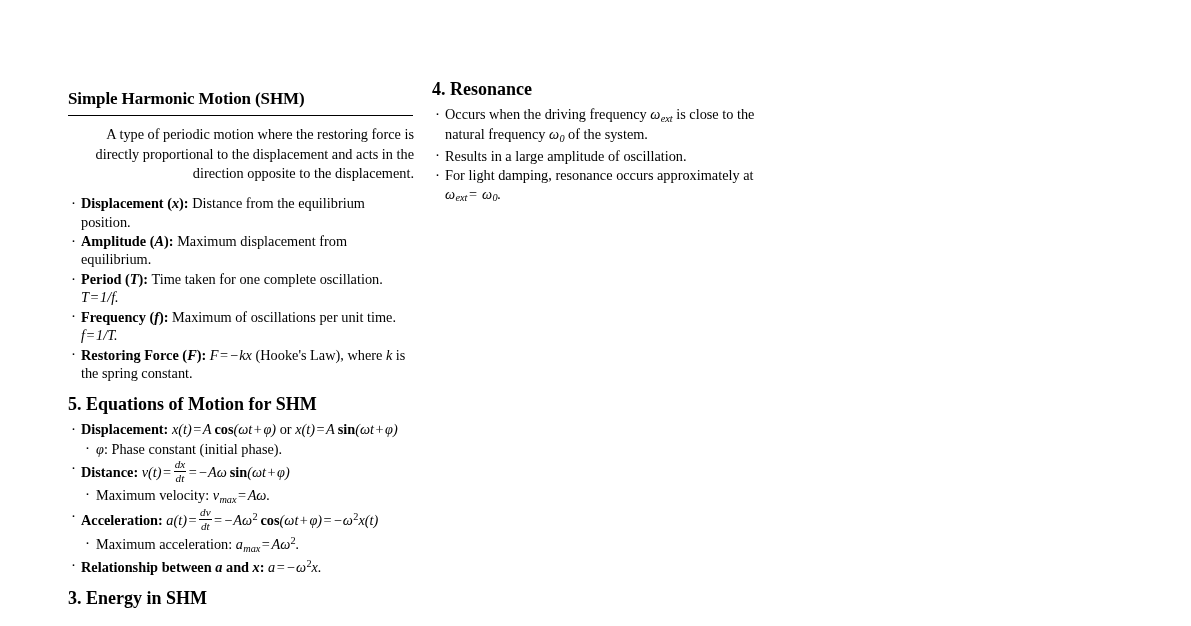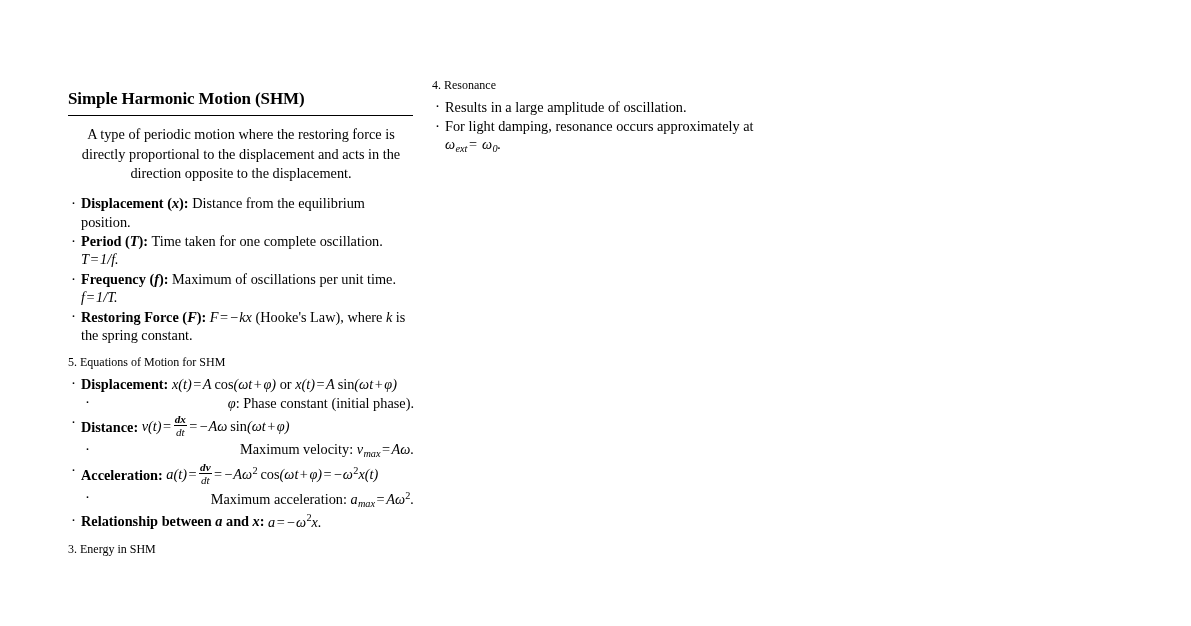--- a/index.html
+++ b/index.html
@@ -47,26 +47,26 @@
     border: 0;
     border-top: 1.6px solid #000;
     margin: 5px 0 9px 0;
     width: 345px;
   }
 
   .intro {
     font-size: 14.3px;
     line-height: 1.36;
     margin: 0 0 11px 0;
-    text-align: center;
+    text-align: right;
   }
 
   h2.section {
-    font-size: 12px;
-    font-weight: normal;
+    font-size: 18px;
+    font-weight: bold;
     line-height: 1.3;
     margin: 11px 0 4px 0;
   }
   .col-right h2.section {
     margin-top: 0;
   }
 
   ul.lvl1 {
     list-style: none;
     margin: 0;
@@ -85,21 +85,20 @@
     left: 3px;
     top: -0.5px;
     font-size: 15px;
     line-height: inherit;
   }
 
   ul.lvl2 {
     list-style: none;
     margin: 1px 0 0 0;
     padding: 0;
-    text-align: right;
   }
   ul.lvl2 > li {
     position: relative;
     padding-left: 15px;
     font-size: 14.3px;
     line-height: 1.27;
     margin: 0 0 1px 0;
   }
   ul.lvl2 > li::before {
     content: "\00B7";
@@ -110,21 +109,21 @@
   }
 
   b, strong { font-weight: bold; }
 
   
   .m {
     font-family: "Liberation Serif", "DejaVu Serif", serif;
     font-style: italic;
     white-space: nowrap;
   }
-  .m .up { font-style: normal; }
+  .m .up { font-style: normal; font-weight: bold; }
   .m .op {
     font-style: normal;
     padding: 0 1.5px;
   }
   .sub {
     font-style: italic;
     font-size: 0.72em;
     vertical-align: -0.28em;
     padding-left: 0.3px;
   }
@@ -135,21 +134,21 @@
     padding-left: 0.3px;
   }
   .frac {
     display: inline-block;
     vertical-align: -0.42em;
     text-align: center;
     font-size: 0.78em;
     line-height: 1.02;
     margin: 0 1px;
   }
-  .frac .num { display: block; padding: 0 1px; font-weight: bold; }
+  .frac .num { display: block; padding: 0 1px; }
   .frac .den {
     display: block;
     border-top: 1px solid #000;
     padding: 1px 1px;
   }
 </style>
 </head>
 <body>
 
 <div class="page">
@@ -161,20 +160,24 @@
 
     <p class="intro">A type of periodic motion where the restoring force is directly proportional to the displacement and acts in the direction opposite to the displacement.</p>
 
     <ul class="lvl1">
 
       <li>
         <b>Displacement (<span class="m">x</span>):</b>
         <span>Distance from the equilibrium position.</span>
       </li>
 
+      <li>
+        <b>Amplitude (<span class="m">A</span>):</b>
+        <span>Maximum displacement from equilibrium.</span>
+      </li>
 
       <li>
         <b>Period (<span class="m">T</span>):</b>
         <span>Time taken for one complete oscillation.</span>
         <span class="m">T<span class="op">=</span>1/f.</span>
       </li>
 
       <li>
         <b>Frequency (<span class="m">f</span>):</b>
         <span>Maximum of oscillations per unit time.</span>
@@ -232,20 +235,23 @@
 
     <h2 class="section">3. Energy in SHM</h2>
 
   </div>
 
   <div class="col-right">
 
     <h2 class="section">4. Resonance</h2>
     <ul class="lvl1">
 
+      <li>
+        Occurs when the driving frequency <span class="m">ω<span class="sub">ext</span></span> is close to the natural frequency <span class="m">ω<span class="sub">0</span></span> of the system.
+      </li>
 
       <li>
         <span>Results in a large amplitude of oscillation.</span>
       </li>
 
       <li>
         For light damping, resonance occurs approximately at <span class="m">ω<span class="sub">ext</span><span class="op">=</span></span> <span class="m">ω<span class="sub">0</span>.</span>
       </li>
     </ul>
   </div>

